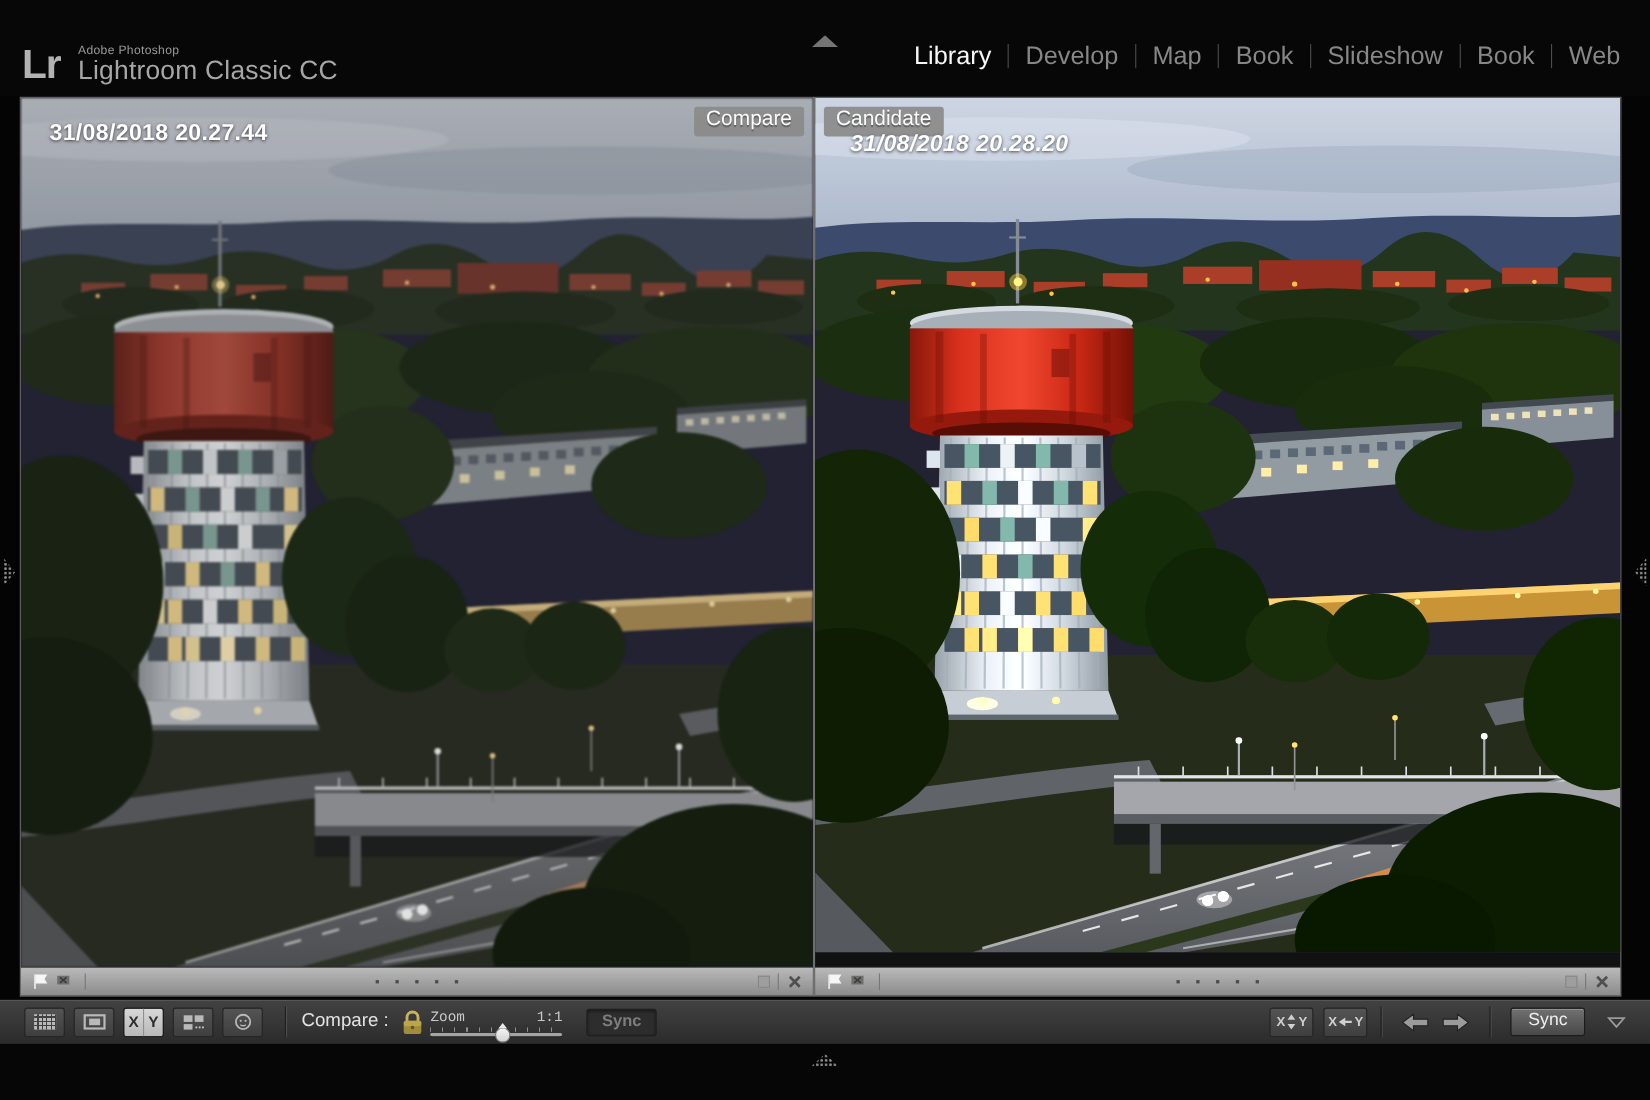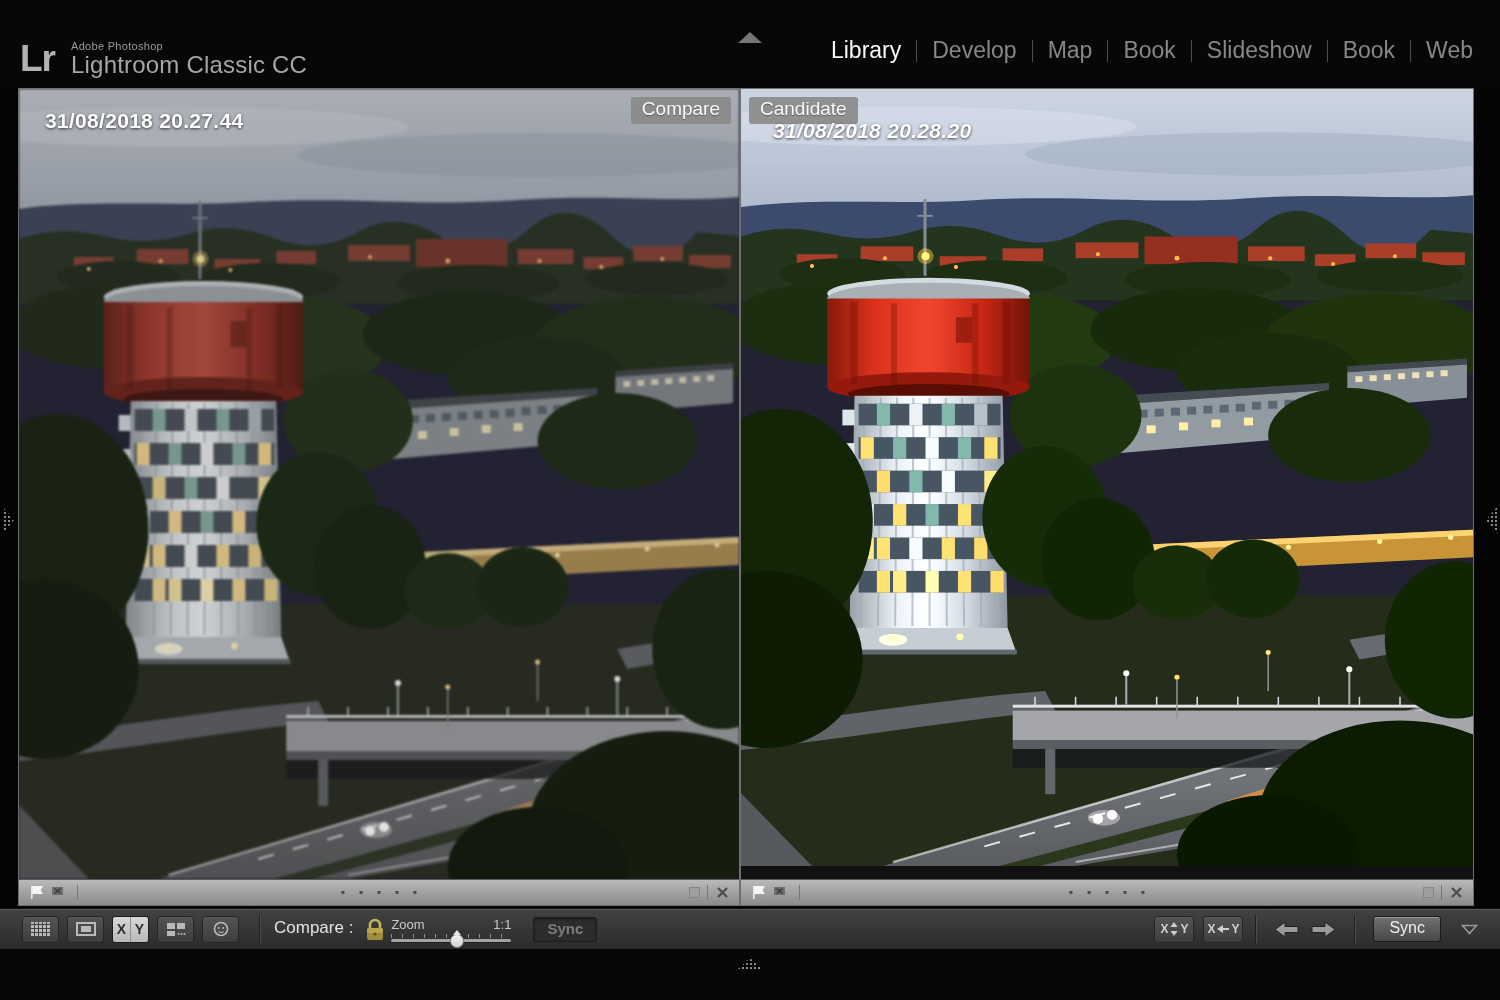--- a/index.html
+++ b/index.html
@@ -71,21 +71,21 @@
     background-image:repeating-linear-gradient(0deg,transparent 0 3px,#414141 3px 4px),
                      repeating-linear-gradient(90deg,transparent 0 3px,#414141 3px 4px); }
   .loupe-glyph { width:20px; height:14px; border:2px solid #b9b9b9; display:flex; }
   .loupe-glyph i { width:10px; height:6px; background:#b9b9b9; margin:auto; }
   .xy-glyph { display:flex; align-items:center; height:100%; width:100%; }
   .xy-glyph span { flex:1; text-align:center; font-size:14px; font-weight:700; color:#2e2e2e; }
   .xy-glyph .sep { flex:none; width:1px; height:100%; background:#8f8f8f; }
   .toolbar-label { color:#e3e3e3; font-size:17px; margin:0 12px 2px 2px; white-space:nowrap; }
 
   .zoomslider { width:120px; position:relative; margin:0 6px; }
-  .zs-labels { display:flex; justify-content:space-between; font-size:13px; color:#c9c9c9; }
+  .zs-labels { display:flex; justify-content:space-between; font-size:13px; color:#c9c9c9;font-family:Liberation Mono, monospace; }
   .zs-ticks { height:4px; margin-top:2px;
     background-image:repeating-linear-gradient(90deg,#8e8e8e 0 1px,transparent 1px 11px); }
   .zs-track { height:3px; background:#a4a4a4; border-radius:2px; box-shadow:0 1px 0 #1d1d1d; margin-top:1px; cursor:pointer; }
   .zs-thumb { position:absolute; bottom:-6px; width:14px; height:14px; background:linear-gradient(#f4f4f4,#d2d2d2);
     border:1px solid #7e7e7e; border-radius:50%; transform:translateX(-50%); cursor:grab; }
   .zs-thumb::before { content:""; position:absolute; left:50%; top:-5px; transform:translateX(-50%);
     border:4px solid transparent; border-bottom:5px solid #e9e9e9; border-top:none; }
 
   .sync-btn { margin-left:16px; background:#2d2d2d; color:#7d7d7d; font-size:15px;
     padding:2px 13px 4px; border-radius:3px; border:1px solid #1e1e1e;

